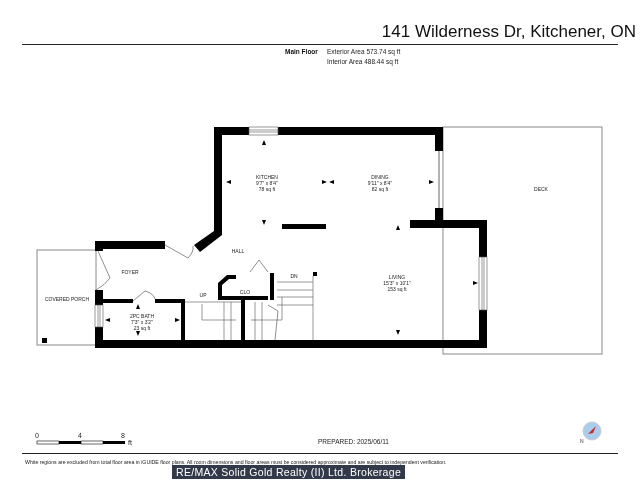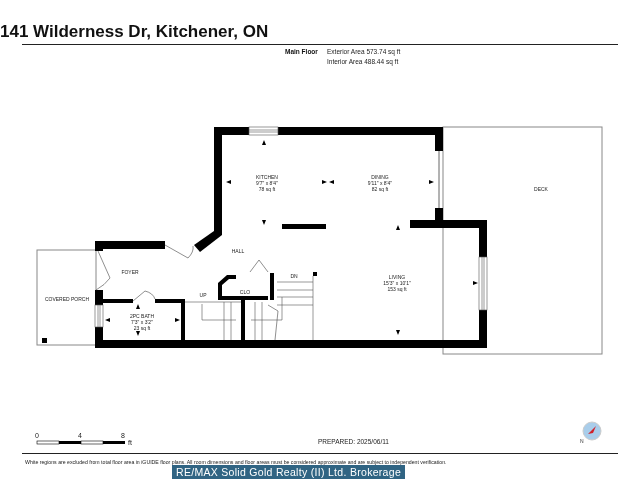--- a/index.html
+++ b/index.html
@@ -1,26 +1,26 @@
 <!DOCTYPE html>
 <html><head>
 <meta charset="utf-8">
 <style>
   html, body { margin: 0; padding: 0; background: #ffffff; }
   body { width: 640px; height: 495px; position: relative; overflow: hidden; font-family: "Liberation Sans", sans-serif; color: #111; }
-  .title { position: absolute; left: 0; top: 22px; width: 636px; text-align: left; font-size: 17px; font-weight: bold; }
+  .title { position: absolute; left: 0; top: 22px; width: 636px; text-align: right; font-size: 17px; font-weight: normal; }
   .rule { position: absolute; left: 22px; width: 596px; height: 1px; background: #222; }
   .floor-label { position: absolute; left: 285px; top: 48px; font-size: 6.5px; font-weight: bold; }
   .area-line { position: absolute; left: 327px; font-size: 6.5px; color: #222; }
   svg.plan { position: absolute; left: 0; top: 0; }
   .room { position: absolute; font-size: 5px; text-align: center; line-height: 6px; color: #222; transform: translateX(-50%); white-space: nowrap; }
   .scale-num { position: absolute; font-size: 7px; color: #222; }
   .prepared { position: absolute; left: 318px; top: 438px; font-size: 6.5px; color: #222; }
   .disclaimer { position: absolute; left: 25px; top: 459px; font-size: 5.2px; color: #222; white-space: nowrap; }
-  .watermark { position: absolute; left: 172px; top: 465px; font-size: 10.5px; color: #ffffff; background: #0c4a6e; padding: 1px 4px; letter-spacing: 0.3px; opacity: 0.85; }
+  .watermark { position: absolute; left: 172px; top: 465px; font-size: 10.5px; color: #ffffff; background: #0f172a; padding: 1px 4px; letter-spacing: 0.3px; opacity: 0.85; }
   .compass { position: absolute; left: 579px; top: 420px; width: 24px; height: 24px; }
 </style>
 </head>
 <body>
 
 <div class="title">141 Wilderness Dr, Kitchener, ON</div>
 <div class="rule" style="top:44px;"></div>
 <div class="floor-label">Main Floor</div>
 <div class="area-line" style="top:48px;">Exterior Area 573.74 sq ft</div>
 <div class="area-line" style="top:58px;">Interior Area 488.44 sq ft</div>

